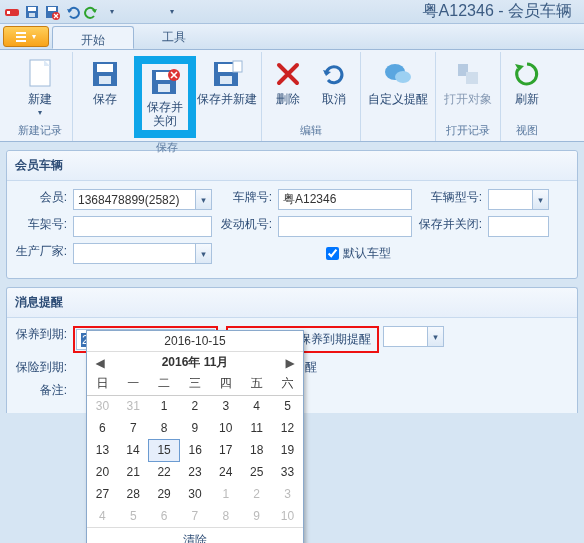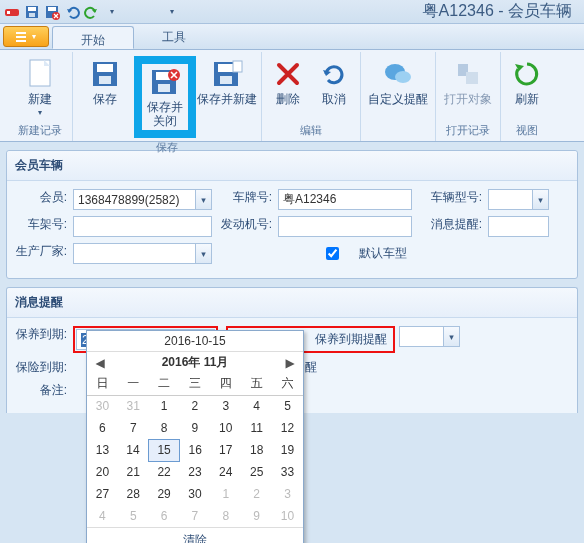--- a/index.html
+++ b/index.html
@@ -35,21 +35,21 @@
 .form { padding: 8px 6px; }
 .panel { border: 1px solid #a9c2de; background: #eef5fc; border-radius: 3px; margin-bottom: 8px; }
 .panel .phead { padding: 6px 8px; border-bottom: 1px solid #c8daee; background: linear-gradient(#f4f8fd,#e6effa); color: #2f4e77; font-size: 12px; border-radius: 3px 3px 0 0; font-weight: bold; }
 .panel .pbody { padding: 8px 6px; }
 .frow { display: flex; margin-bottom: 6px; gap: 4px; }
 .flabel { width: 56px; text-align: right; color: #2f4e77; padding-right: 2px; }
 .finput { height: 21px; border: 1px solid #a9c2de; background: #fff; padding: 0 4px; font-size: 12px; color: #333; }
 .combo { display: flex; }
 .combo .finput { border-right: none; }
 .combo .cbtn { width: 17px; height: 21px; border: 1px solid #a9c2de; background: linear-gradient(#f5f9fe,#dde9f6); display: flex; align-items: center; justify-content: center; font-size: 9px; color: #3b5b82; cursor: pointer; }
-.chk { display: flex; align-items: center; gap: 20px; color: #2f4e77; padding-left: 48px; }
+.chk { display: flex; align-items: center; gap: 4px; color: #2f4e77; padding-left: 48px; }
 .chk input { width: 13px; height: 13px; }
 
 .redframe { border: 2px solid #e11; padding: 1px; display: inline-flex; }
 
 
 .calpop { position: absolute; left: 86px; top: 330px; width: 218px; background: #fff; border: 1px solid #8aa9cc; box-shadow: 2px 2px 4px rgba(0,0,0,.25); font-size: 12px; color: #333; }
 .calhead1 { text-align: center; padding: 3px 0; border-bottom: 1px solid #ddd; }
 .calhead2 { display: flex; align-items: center; padding: 2px 6px; }
 .calnav { width: 14px; color: #555; cursor: pointer; text-align: center; }
 .calmonth { flex: 1; text-align: center; font-weight: bold; }
@@ -262,21 +262,21 @@
         <span class="combo">
             <input class="finput" style="width: 44px;">
             <span class="cbtn">▾</span>
           </span>
       </div>
       <div class="frow">
         <span class="flabel">车架号:</span>
         <input class="finput" style="width: 139px;">
         <span class="flabel" style="width:58px">发动机号:</span>
         <input class="finput" style="width: 134px;">
-        <span class="flabel" style="width:68px">消息提醒:</span>
+        <span class="flabel" style="width:68px">保存并关闭:</span>
         <input class="finput" style="width: 61px;">
       </div>
       <div class="frow">
         <span class="flabel">生产厂家:</span>
         <span class="combo">
             <input class="finput" style="width: 122px;">
             <span class="cbtn">▾</span>
           </span>
         <span style="width:58px"></span>
         <label class="chk">

